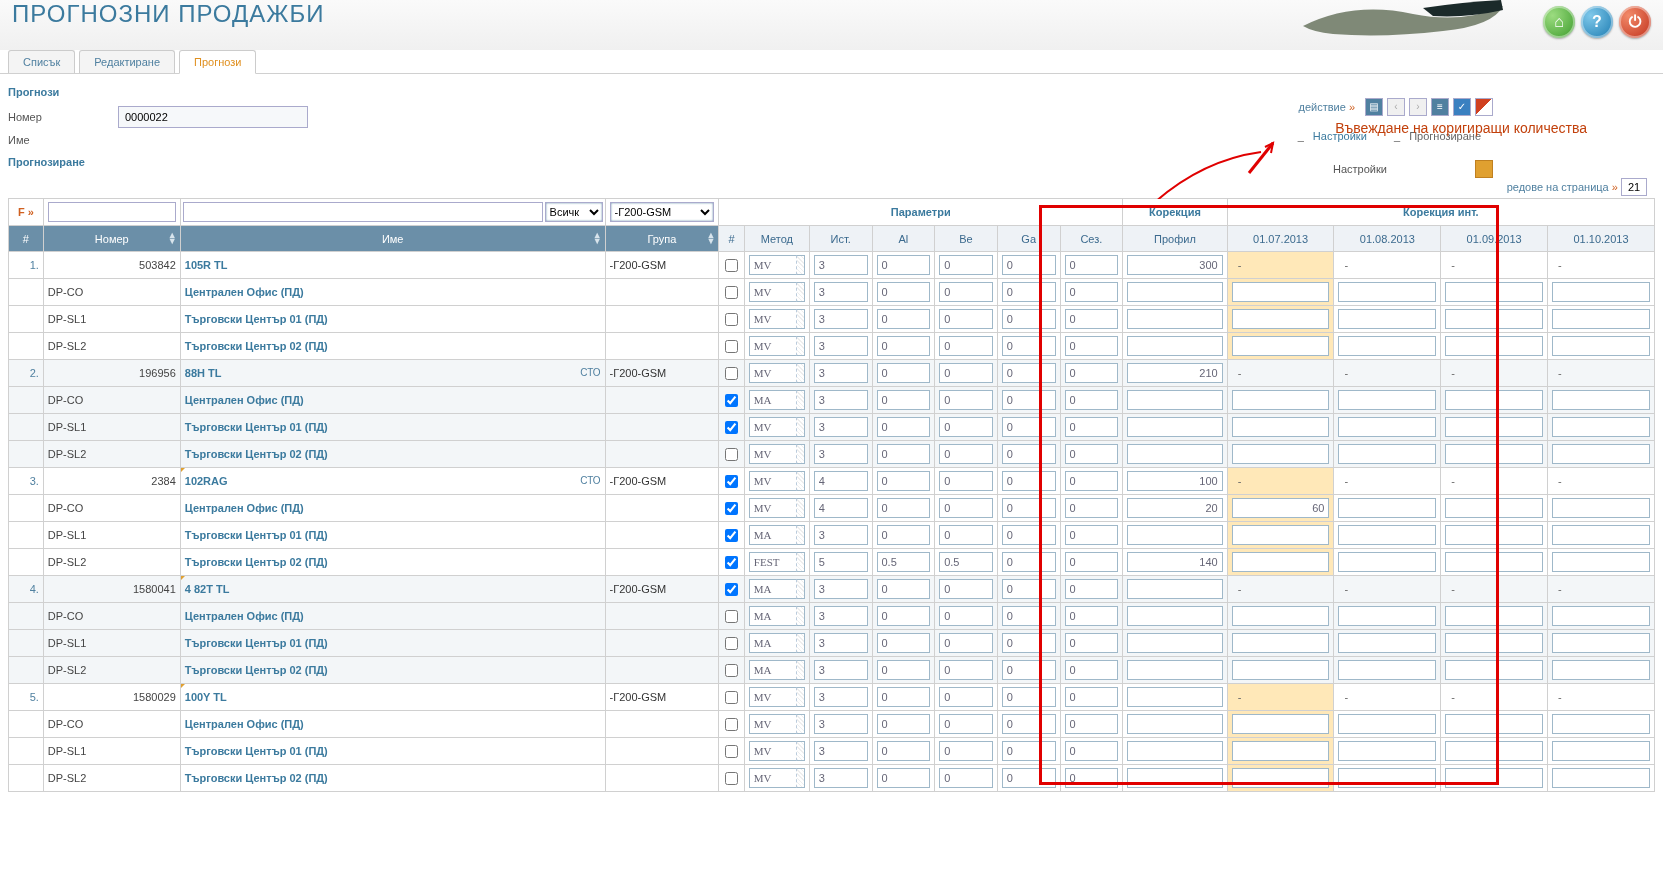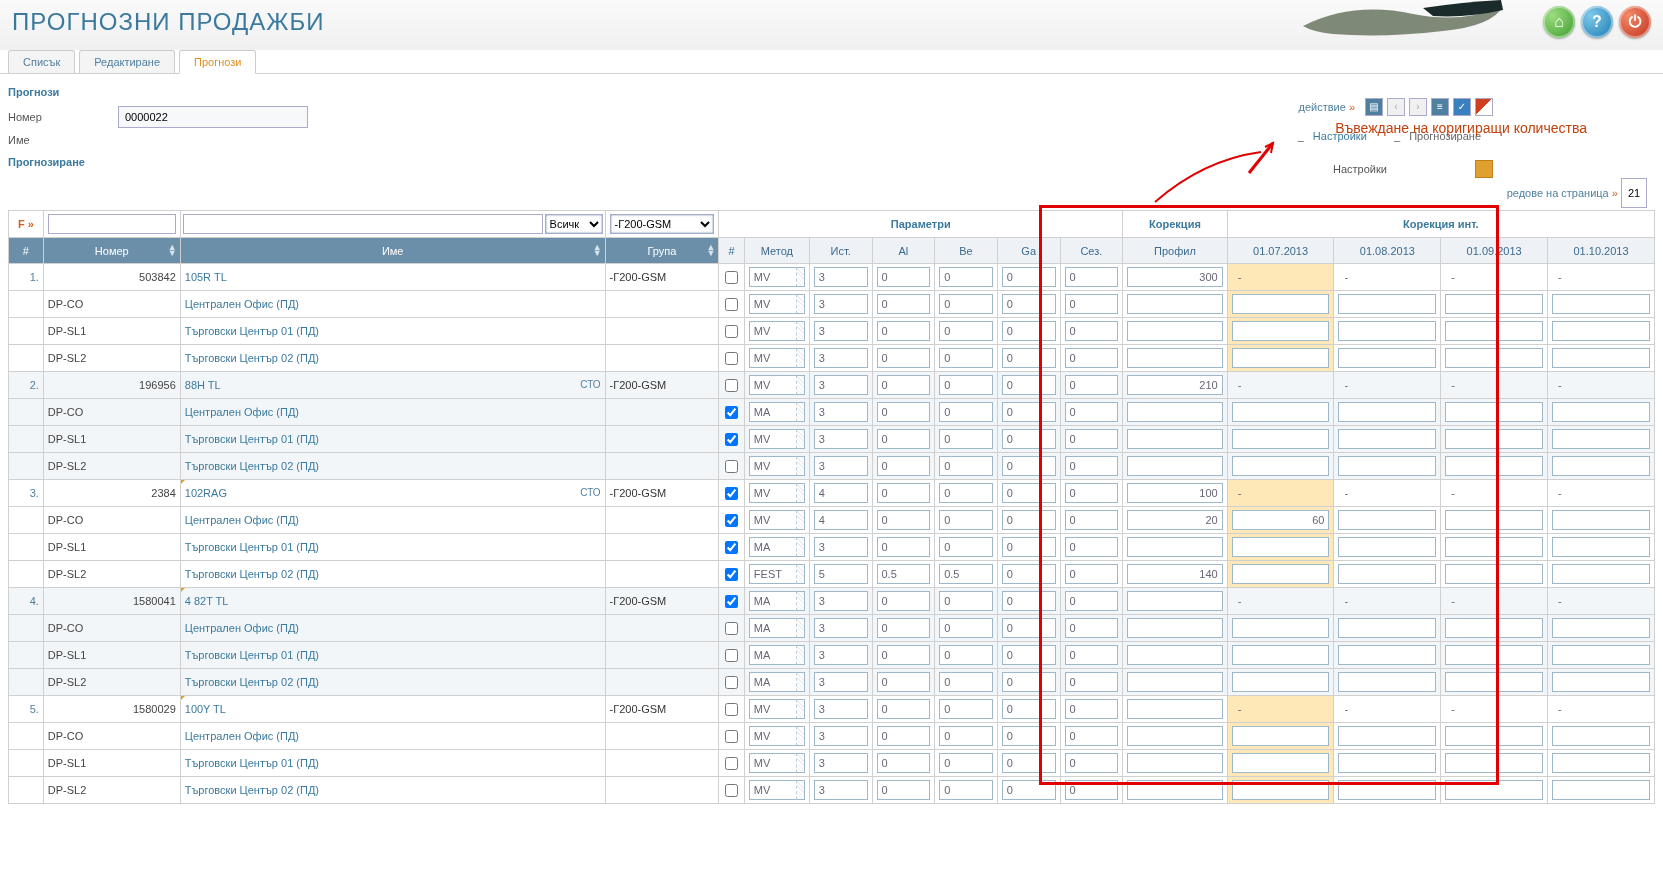--- a/index.html
+++ b/index.html
@@ -1,18 +1,18 @@
 <!DOCTYPE html>
 <html><head>
 <meta charset="utf-8">
 <style>
 * { box-sizing: border-box; margin: 0; padding: 0; }
 body { font-family: Verdana, Arial, sans-serif; font-size: 11px; color: #333; background: #fff; width: 1663px; position: relative; }
 
-.header { height: 50px; padding: 8px 12px; position: relative; background: linear-gradient(#fafafa,#f0f0f0); }
+.header { height: 50px; padding: 0 12px; position: relative; background: linear-gradient(#fafafa,#f0f0f0); }
 .page-title { font-size: 24px; color: #3b7a9e; font-weight: 400; letter-spacing: 1px; }
 .header-icons { position: absolute; right: 12px; top: 6px; display: flex; gap: 6px; }
 .hicon { width: 32px; height: 32px; border-radius: 50%; display: flex; align-items: center; justify-content: center; color: #fff; font-size: 16px; font-weight: bold; cursor: pointer; box-shadow: inset 0 0 0 2px rgba(255,255,255,.4), 0 1px 2px rgba(0,0,0,.3); }
 .hicon.home { background: radial-gradient(circle at 30% 30%, #9cdc80,#3a9a2a); }
 .hicon.help { background: radial-gradient(circle at 30% 30%, #7fc8ea,#1a7ab0); }
 .hicon.power{ background: radial-gradient(circle at 30% 30%, #f28a6a,#c0301a); }
 
 .splash { position: absolute; right: 150px; top: -4px; width: 220px; height: 52px; overflow: hidden; }
 .splash svg { width: 100%; height: 100%; }
 
@@ -49,21 +49,21 @@
 .settings-btn { width:18px;height:18px;background:#e0a030;border:1px solid #c08020;cursor:pointer; }
 
 .nasok { position:absolute; right:380px; top:135px; width:40px; height:40px; }
 
 .annot { position:absolute; color:#c2410c; font-size:14px; right:76px; top:120px; }
 .annot-line{ position:absolute; right:400px; top:150px; width:120px; height:60px; }
 
 .rows-per-page { text-align:right; padding: 2px 8px; color:#5080a0; }
 .rows-per-page a { color:#5080a0; cursor:pointer; }
 .rows-per-page .arr{color:#d06020;}
-.rows-per-page input{ width:26px; height:30px; border:1px solid #aac; text-align:center; font-size:11px; }
+.rows-per-page input{ width:26px; height:18px; border:1px solid #aac; text-align:center; font-size:11px; }
 
 table.grid { width:100%; border-collapse: collapse; table-layout: fixed; }
 .grid th, .grid td { border:1px solid #d0d0d0; padding:3px 4px; height:26px; overflow:hidden; white-space:nowrap; }
 .grid thead tr.hrow1 th { background:#fff; position:relative; }
 .grid thead tr.hrow2 th { background:#6b8fa8; color:#fff; font-weight:normal; font-size:11px; position:relative; }
 .grid thead tr.hrow2 th.light { background:#eef2f6; color:#3b6a8e; }
 
 .fbtn { color:#d06020; font-weight:bold; cursor:pointer; padding:0 4px; }
 .filter-in { width:100%; height:20px; border:1px solid #aac; padding:1px 4px; font-size:11px; }
 .filter-sel { height:20px; border:1px solid #aac; font-size:11px; background:#fff; width:100%; box-shadow:0 0 2px #5080a0 inset; }
@@ -71,31 +71,31 @@
 .sorter{ position:absolute; right:3px; top:6px; font-size:9px; color:#d8e4ec; cursor:pointer; }
 .sorter::before{content:"▲";display:block;line-height:6px;}
 .sorter::after{content:"▼";display:block;line-height:6px;}
 
 .col-idx{width:30px;} .col-num{width:118px;} .col-name{width:366px;} .col-grp{width:98px;}
 .col-chk{width:22px;} .col-met{width:56px;} .col-p{width:54px;}
 .col-corr{width:90px;} .col-date{width:92px;}
 
 .idx{ text-align:right; color:#5080a0; padding-right:6px;}
 .numcell{text-align:right; color:#444;}
-.link{ color:#3b7a9e; cursor:pointer;}
+.link{ color:#3b7a9e; cursor:pointer;font-weight:bold;}
 .tag{ color:#5080a0; font-size:10px; float:right;}
 .subcode{color:#444; padding-left:6px;}
 
 .mark{ position:relative;}
 .mark::before{content:"";position:absolute;left:-1px;top:-1px;border-top:6px solid #e0a030;border-right:6px solid transparent;}
 
 .cin{ width:100%; height:20px; border:1px solid #9fb8c9; background:#fff; padding:1px 4px; font-size:11px; color:#667; }
 .cin.ra{ text-align:right;}
 .metwrap{display:flex;align-items:center;}
-.metwrap .cin{border-right:none;}
+.metwrap .cin{border-right:none;font-family:Liberation Serif, serif;}
 .rsz{width:10px;height:20px;border:1px solid #9fb8c9;border-left:1px dashed #bcd;background:repeating-linear-gradient(45deg,#eee,#eee 1px,#fff 1px,#fff 3px);cursor:se-resize;}
 .ck{ margin:auto; display:block;}
 
 .hl{ background:#ffe8b8;}
 .dash{ color:#666; padding-left:6px;}
 tbody tr:nth-child(4n+1), tbody tr:nth-child(4n+2){} 
 .alt td{background:#f3f6f8;}
 
 .redbox{ position:absolute; border:3px solid #e00000; pointer-events:none; left:1039px; top:205px; width:460px; height:580px;}
 

